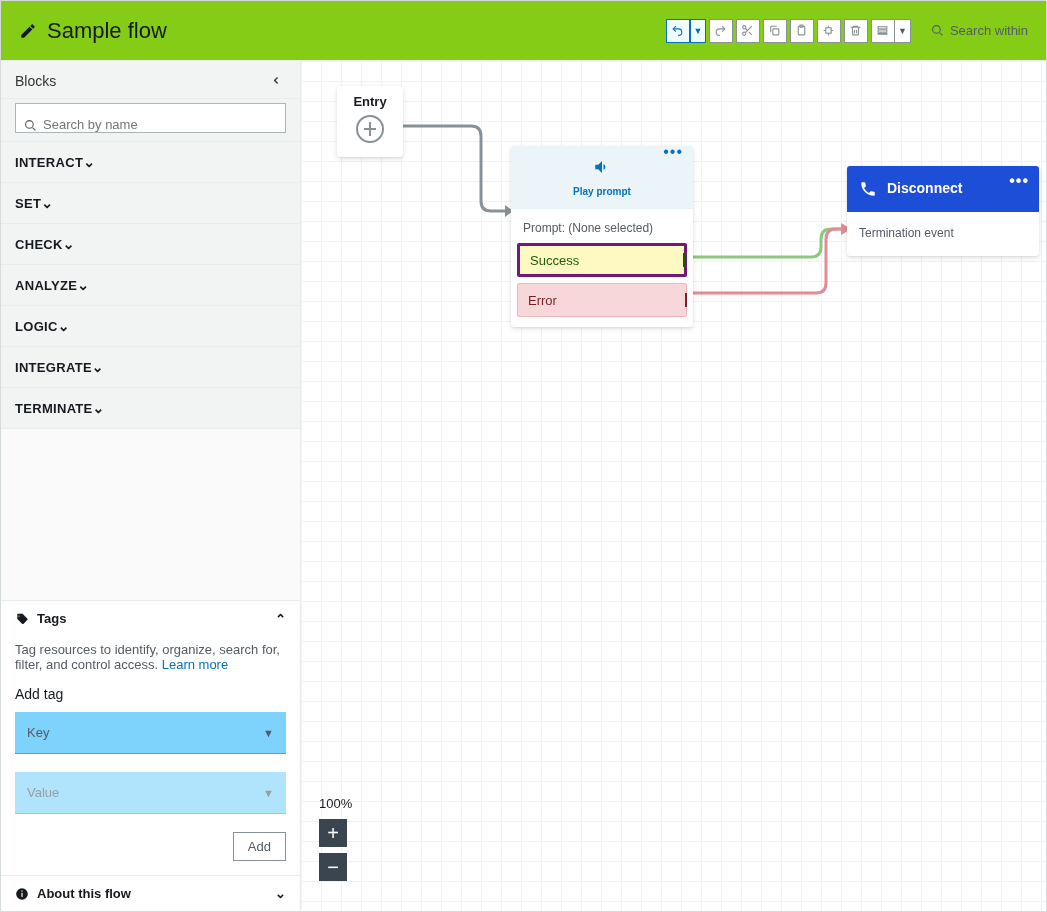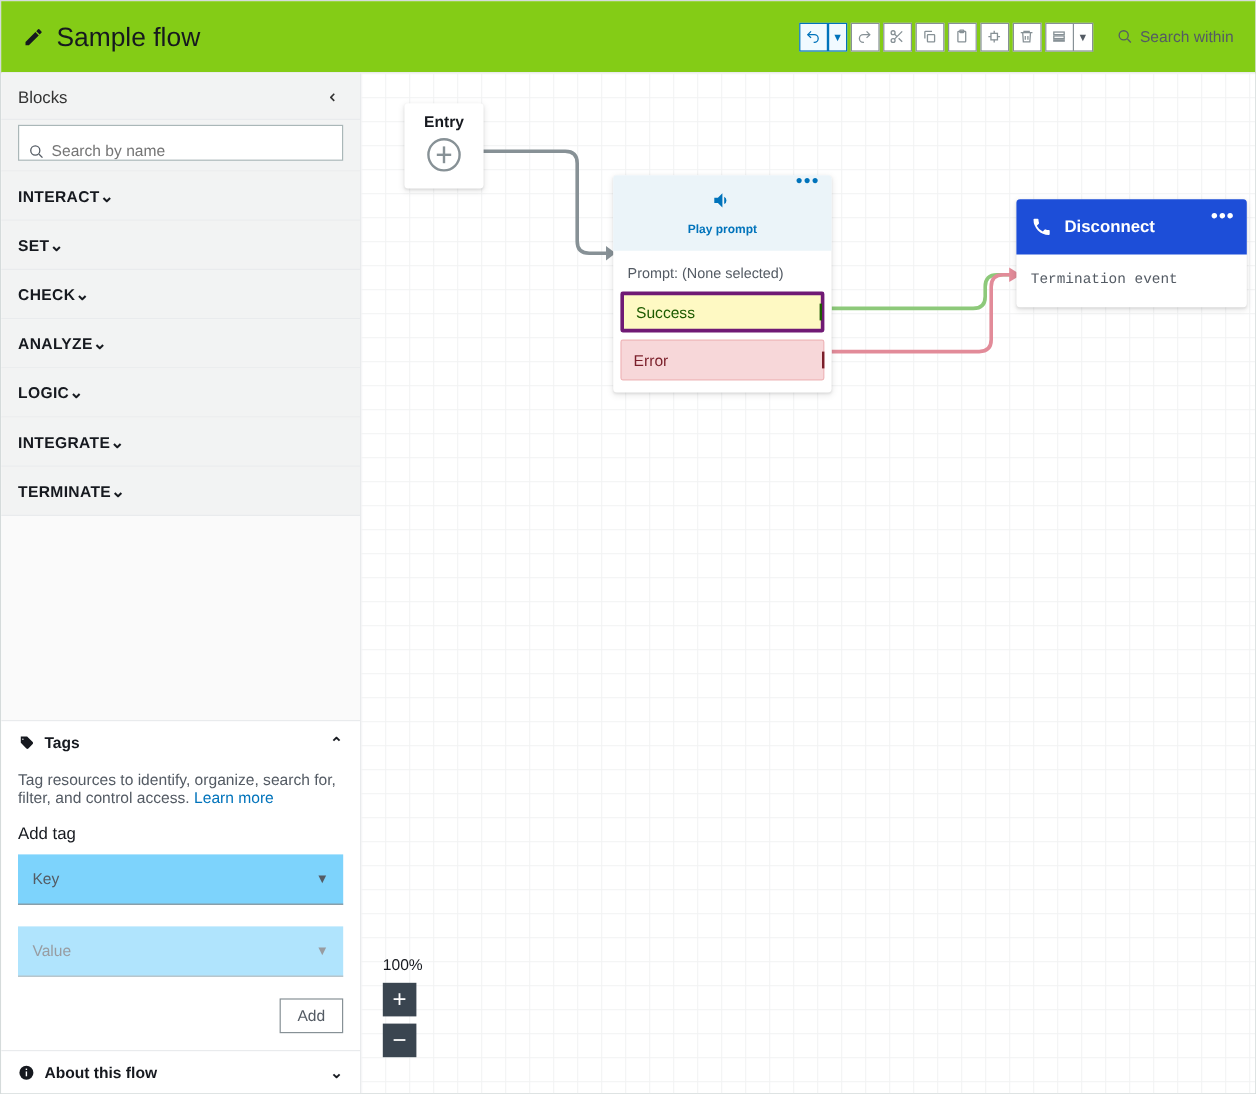--- a/index.html
+++ b/index.html
@@ -57,21 +57,21 @@
 .play-dots { position:absolute; right:10px; top:-3px; color:#0073bb; font-size:16px; letter-spacing:1px; cursor:pointer;}
 .play-body { padding:12px 12px 8px; font-size:12px; color:#545b64;}
 .play-ports { padding:0 6px 10px; display:flex; flex-direction:column; gap:6px;}
 .port { height:34px; display:flex; align-items:center; padding:0 10px; font-size:13px; position:relative; border-radius:2px;}
 .port.success { background:#fef9c3; border:3px solid #701a75; color:#1d5b00;}
 .port.error { background:#f7d7d9; border:1px solid #eeb5b8; color:#7a1f2a;}
 .port .conn { position:absolute; right:-1px; top:50%; transform:translateY(-50%); width:2px; height:14px; background:currentColor;}
 .disc-node { left:546px; top:105px; width:192px;}
 .disc-hdr { background:#1d4ed8; color:#fff; padding:14px 12px; border-radius:3px 3px 0 0; display:flex; align-items:flex-start; gap:10px; font-weight:700; font-size:14px; position:relative;}
 .disc-dots { position:absolute; right:10px; top:6px; color:#fff; font-size:16px; letter-spacing:1px; cursor:pointer;}
-.disc-body { padding:14px 12px 16px; font-size:12px; color:#545b64;font-family:Liberation Mono, monospace;}
+.disc-body { padding:14px 12px 16px; font-size:12px; color:#545b64;}
 .zoom-ctrl { position:absolute; left:18px; bottom:30px; display:flex; flex-direction:column; gap:6px; align-items:flex-start;}
 .zoom-lbl { font-size:13px; color:#16191f; margin-bottom:2px;}
 .zoom-btn { width:28px; height:28px; background:#3a4550; color:#fff; font-size:20px; display:flex; align-items:center; justify-content:center; cursor:pointer; border:none;}
 svg.wires { position:absolute; left:0; top:0; pointer-events:none;}
 .chev-left { transform: rotate(90deg); display:inline-block; font-size:16px;}
 </style>
 </head>
 <body>
 
 <div class="app-frame">

